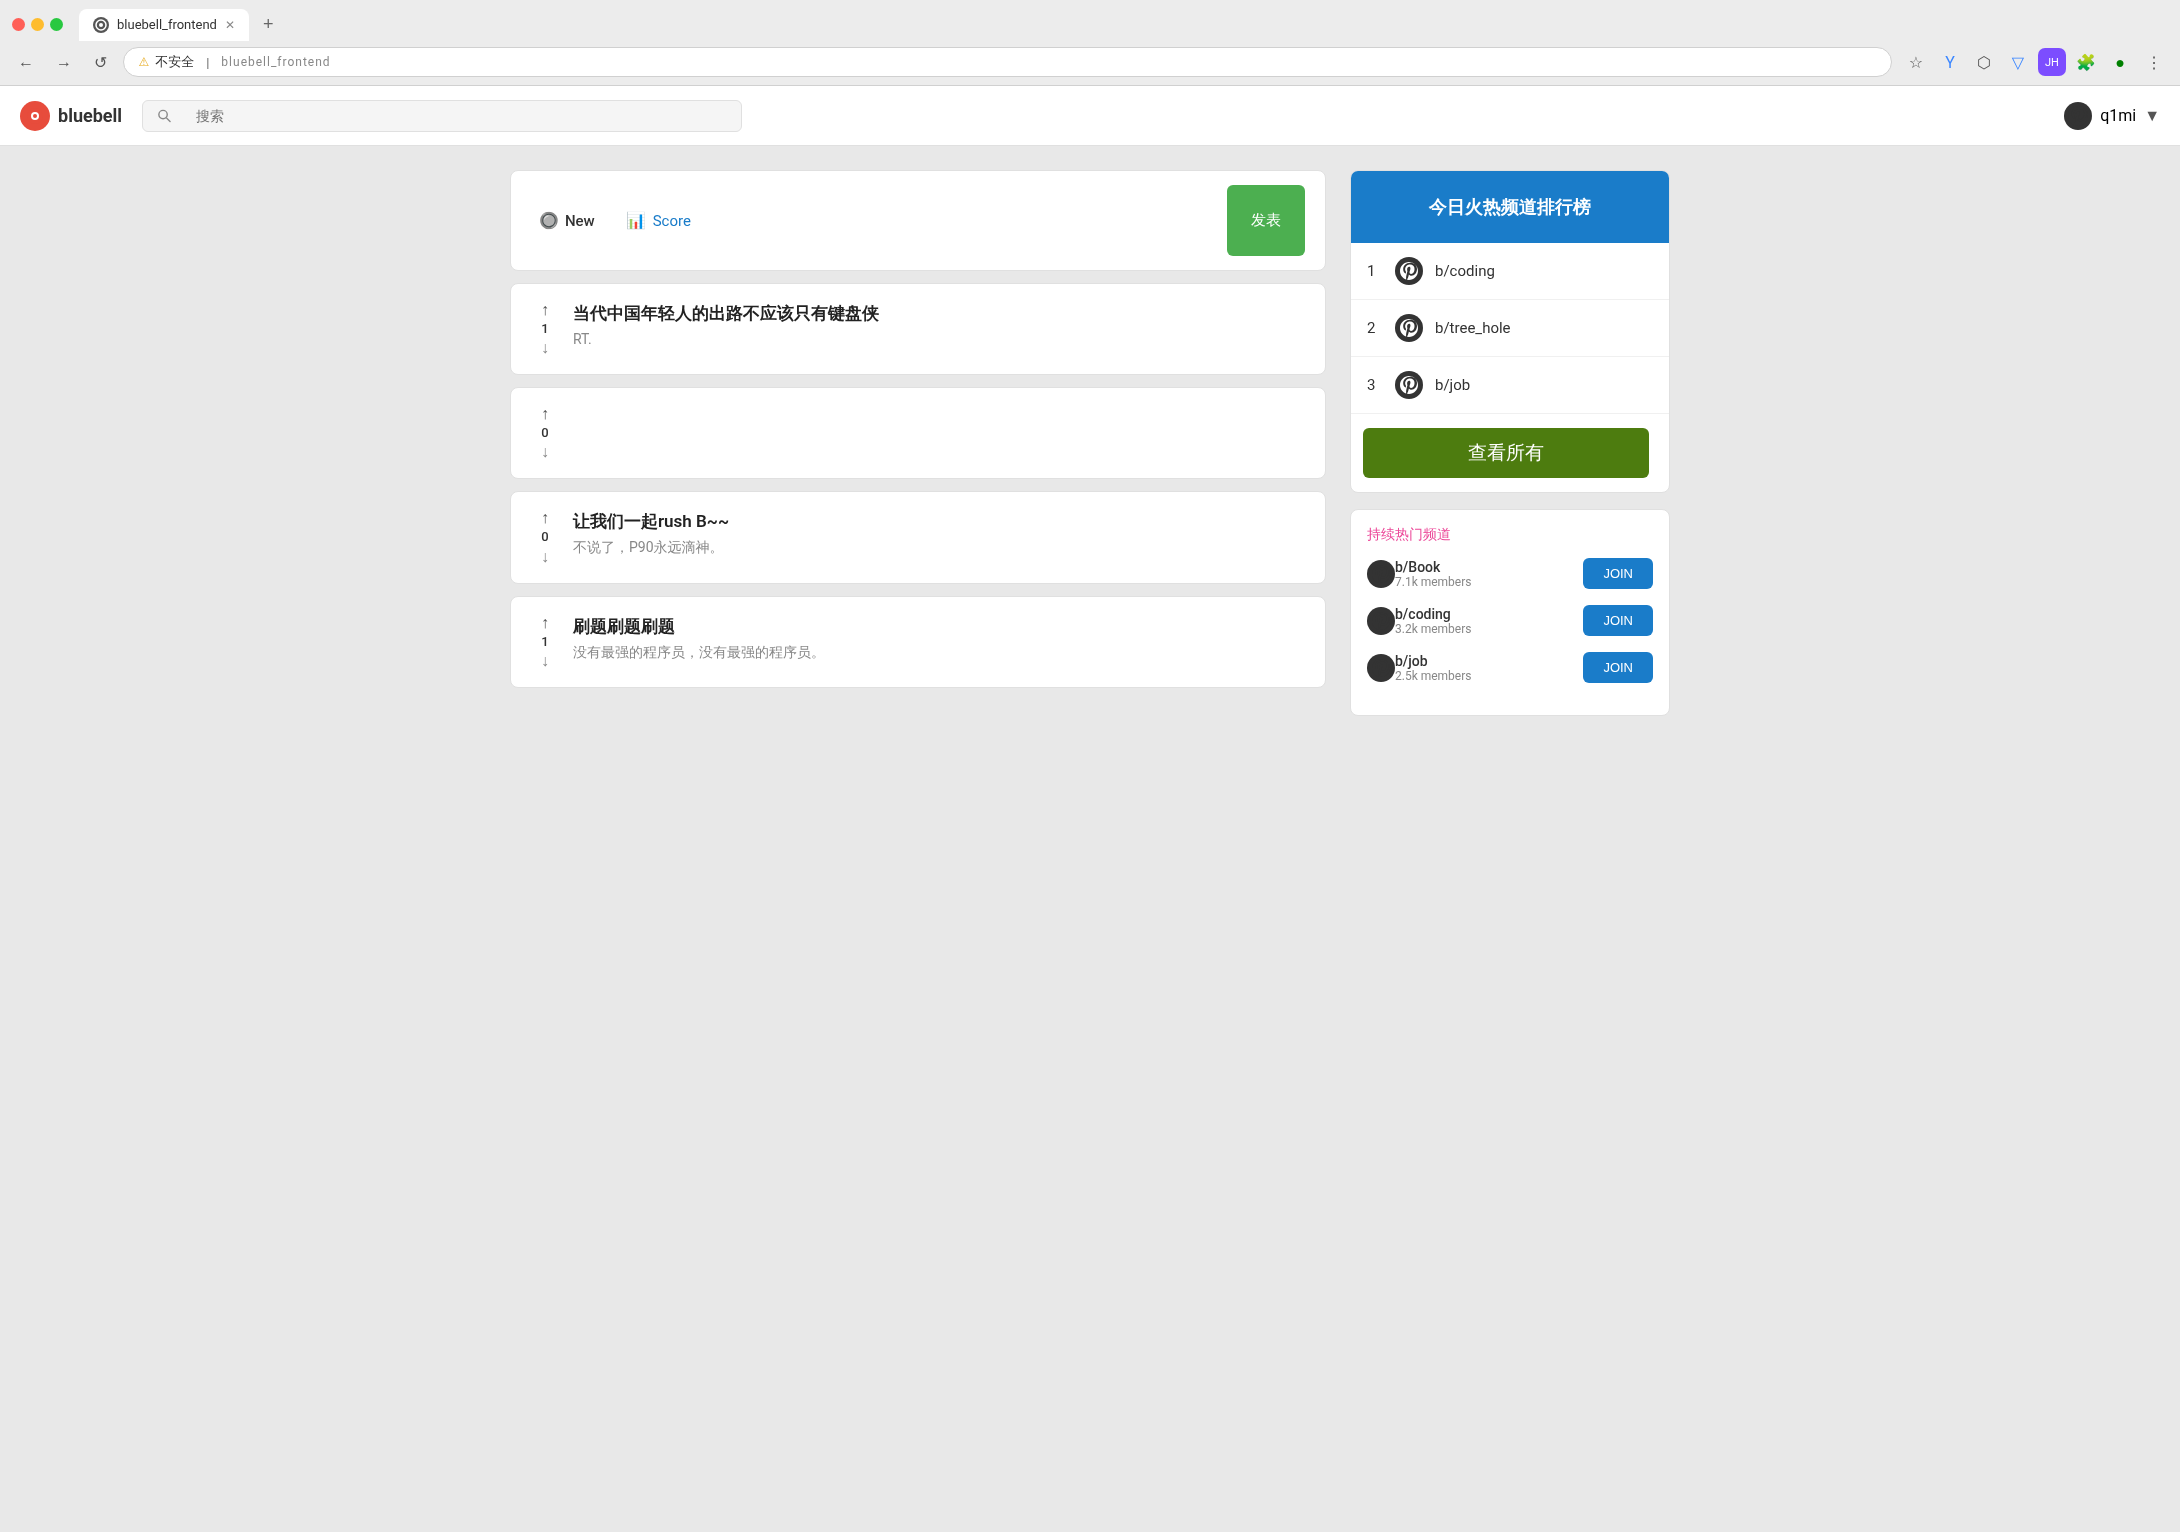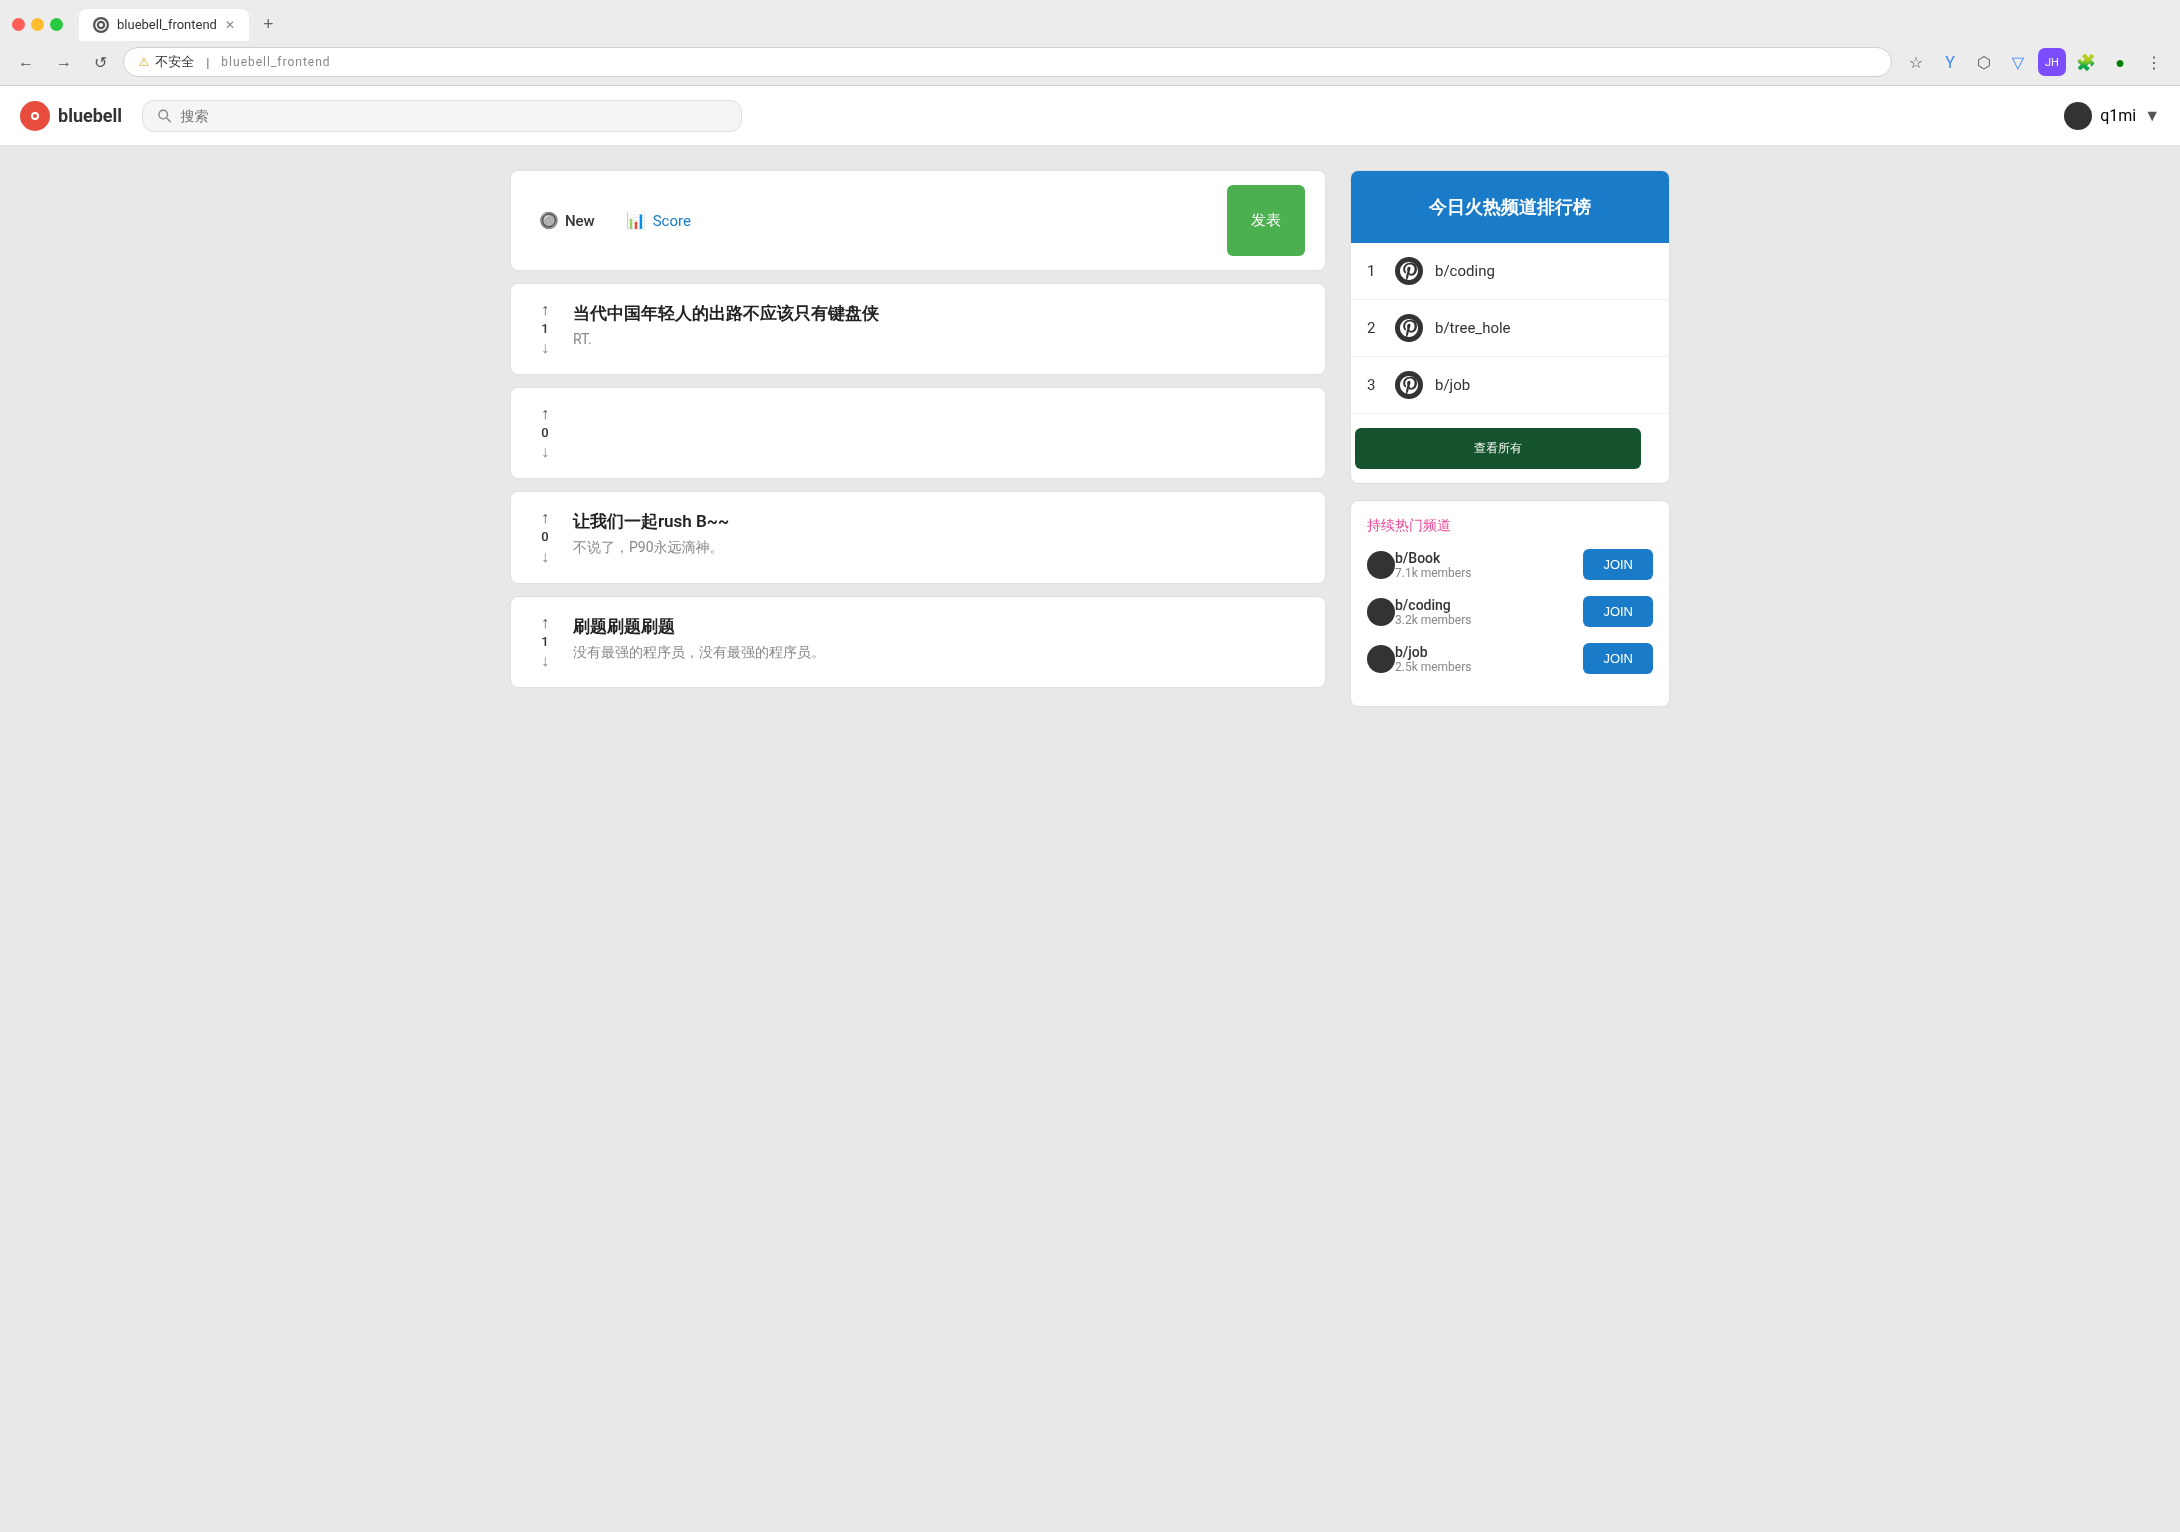--- a/index.html
+++ b/index.html
@@ -134,23 +134,23 @@
       color: white;
       font-size: 14px;
     }
     .search-bar {
       flex: 1;
       max-width: 600px;
       display: flex;
       align-items: flex-end;
       background: #f5f5f5;
       border: 1px solid #e0e0e0;
-      border-radius: 12px;
+      border-radius: 6px;
       padding: 7px 14px;
-      gap: 8px;
+      gap: 24px;
     }
     .search-bar input {
       border: none;
       background: none;
       outline: none;
       font-size: 14px;
       color: #333;
       width: 100%;
     }
     .header-right {
@@ -307,27 +307,27 @@
       color: white;
       font-size: 13px;
     }
     .channel-name {
       font-size: 15px;
       color: #333;
     }
     .view-all-btn {
       display: block;
       width: calc(100% - 32px);
-      margin: 14px 4px;
-      background: #14532d;
+      margin: 14px 12px;
+      background: #4d7c0f;
       color: white;
       border: none;
       border-radius: 6px;
       padding: 12px;
-      font-size: 12px;
+      font-size: 19px;
       cursor: pointer;
       text-align: center;
     }
 
     
     .persistent-card {
       background: #fff;
       border-radius: 8px;
       border: 1px solid #e0e0e0;
       padding: 16px;

